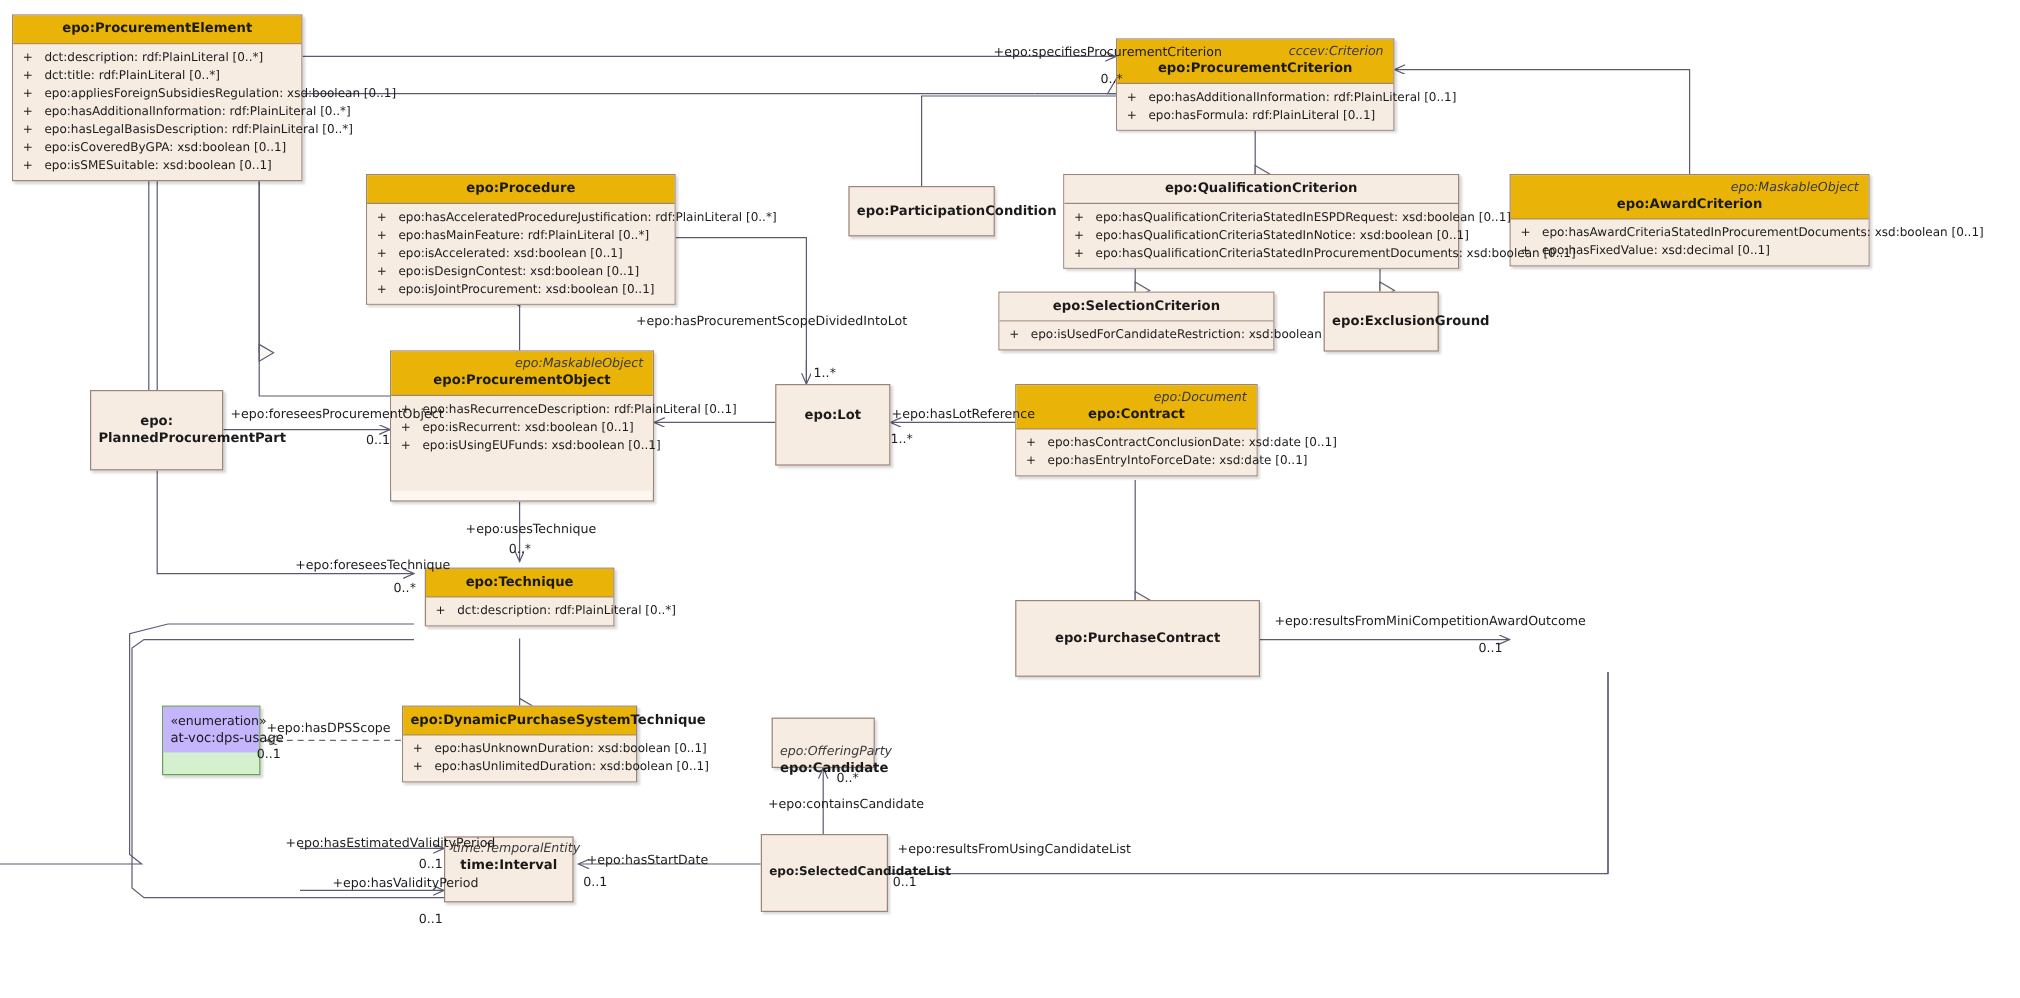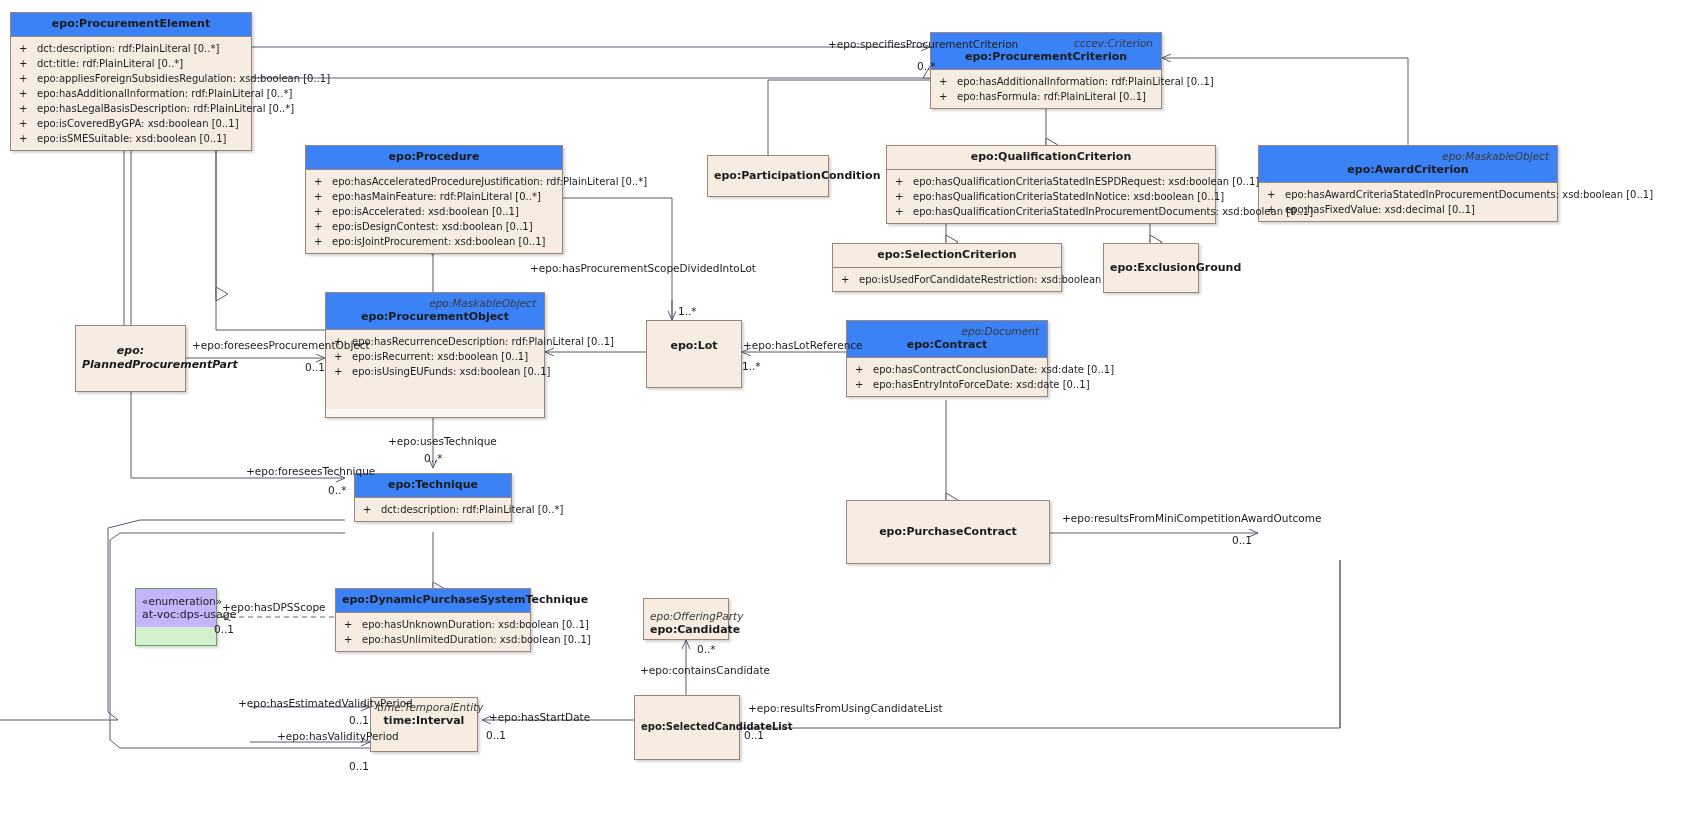--- a/index.html
+++ b/index.html
@@ -15,21 +15,21 @@
   
   .cls{
     position:absolute;
     border:1px solid #9b8579;
     background:#fdf7f2;
     box-shadow:2px 2px 2px rgba(0,0,0,0.16);
     box-sizing:border-box;
     z-index:5;
   }
   .cls .hdr{
-    background:#3b82f6;
+    background:#eab308;
     padding:4px 6px 5px 6px;
     box-sizing:border-box;
   }
   .cls.hasattrs .hdr{border-bottom:1px solid #9b8579;}
   .stereo{
     display:block;
     text-align:right;
     font-style:italic;
     font-size:10.5px;
     color:#3a3a3a;
@@ -265,21 +265,21 @@
       <span class="stereo">epo:MaskableObject</span>
       <span class="cname">epo:ProcurementObject</span>
     </div>
     <div class="body" style="height:79px;">
       <div class="attr"><span class="vis">+</span><span>epo:hasRecurrenceDescription: rdf:PlainLiteral [0..1]</span></div>
       <div class="attr"><span class="vis">+</span><span>epo:isRecurrent: xsd:boolean [0..1]</span></div>
       <div class="attr"><span class="vis">+</span><span>epo:isUsingEUFunds: xsd:boolean [0..1]</span></div>
     </div>
   </div>
 
-  <div class="cls noattrs" style="left:75px;top:325px;width:111px;height:67px;display:flex;align-items:center;justify-content:center;font-style:italic;">
+  <div class="cls noattrs" style="left:75px;top:325px;width:111px;height:67px;display:flex;align-items:center;justify-content:center;">
     <div class="hdr" style="width:100%;">
       <span class="cname two">epo:</span>
       <span class="cname two">PlannedProcurementPart</span>
     </div>
   </div>
 
   <div class="cls noattrs" style="left:646px;top:320px;width:96px;height:68px;display:flex;align-items:flex-start;justify-content:center;padding-top:14px;">
     <div class="hdr" style="width:100%;">
       <span class="cname">epo:Lot</span>
     </div>
@@ -323,21 +323,21 @@
   </div>
 
   <div class="cls enumbox noattrs" style="left:135px;top:588px;width:82px;height:58px;">
     <div class="hdr" style="width:100%;padding-top:6px;">
       <span class="stereo">«enumeration»</span>
       <span class="cname">at-voc:dps-usage</span>
     </div>
   </div>
 
   <div class="cls noattrs" style="left:643px;top:598px;width:86px;height:42px;">
-    <div class="hdr" style="width:100%;padding-top:11px;">
+    <div class="hdr" style="width:100%;padding-top:21px;">
       <span class="stereo" style="text-align:center;">epo:OfferingParty</span>
       <span class="cname">epo:Candidate</span>
     </div>
   </div>
 
   <div class="cls noattrs" style="left:634px;top:695px;width:106px;height:65px;display:flex;align-items:center;justify-content:center;">
     <div class="hdr" style="width:100%;">
       <span class="cname" style="font-size:10px;">epo:SelectedCandidateList</span>
     </div>
   </div>

